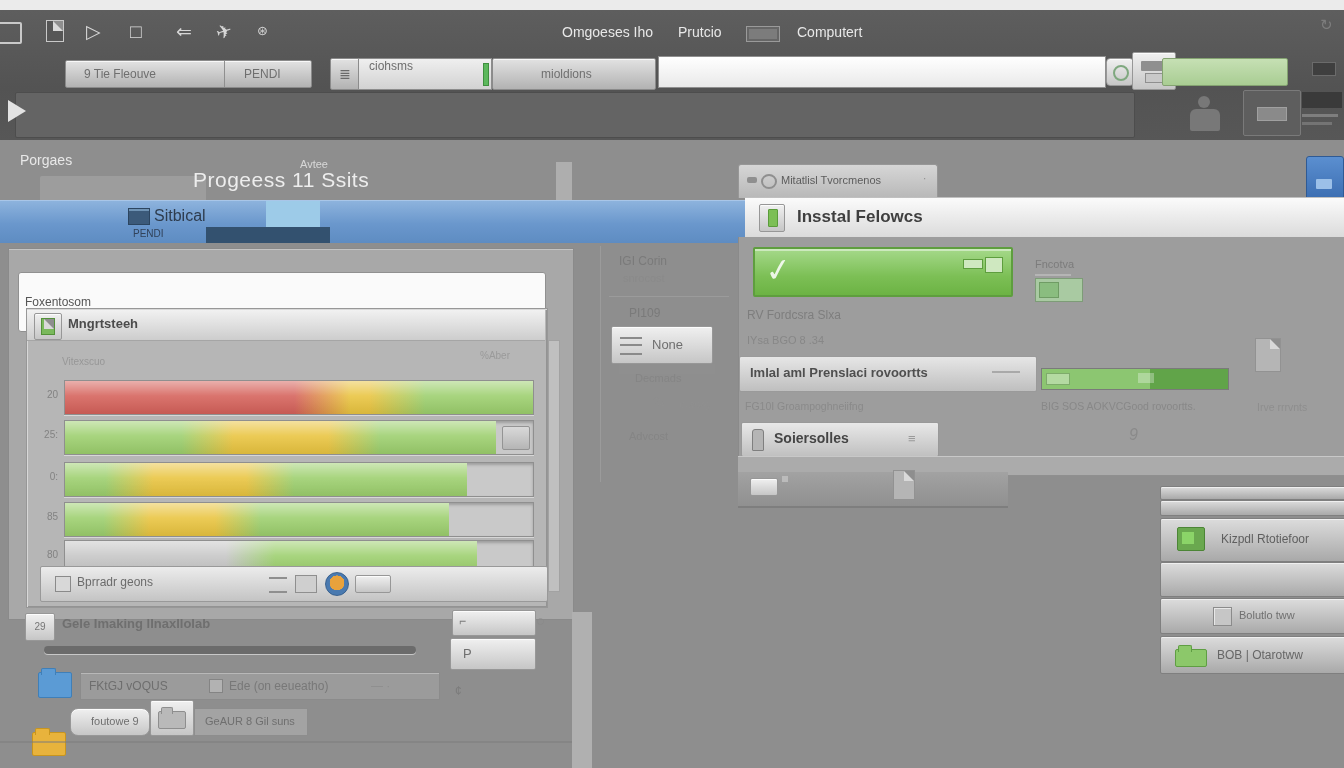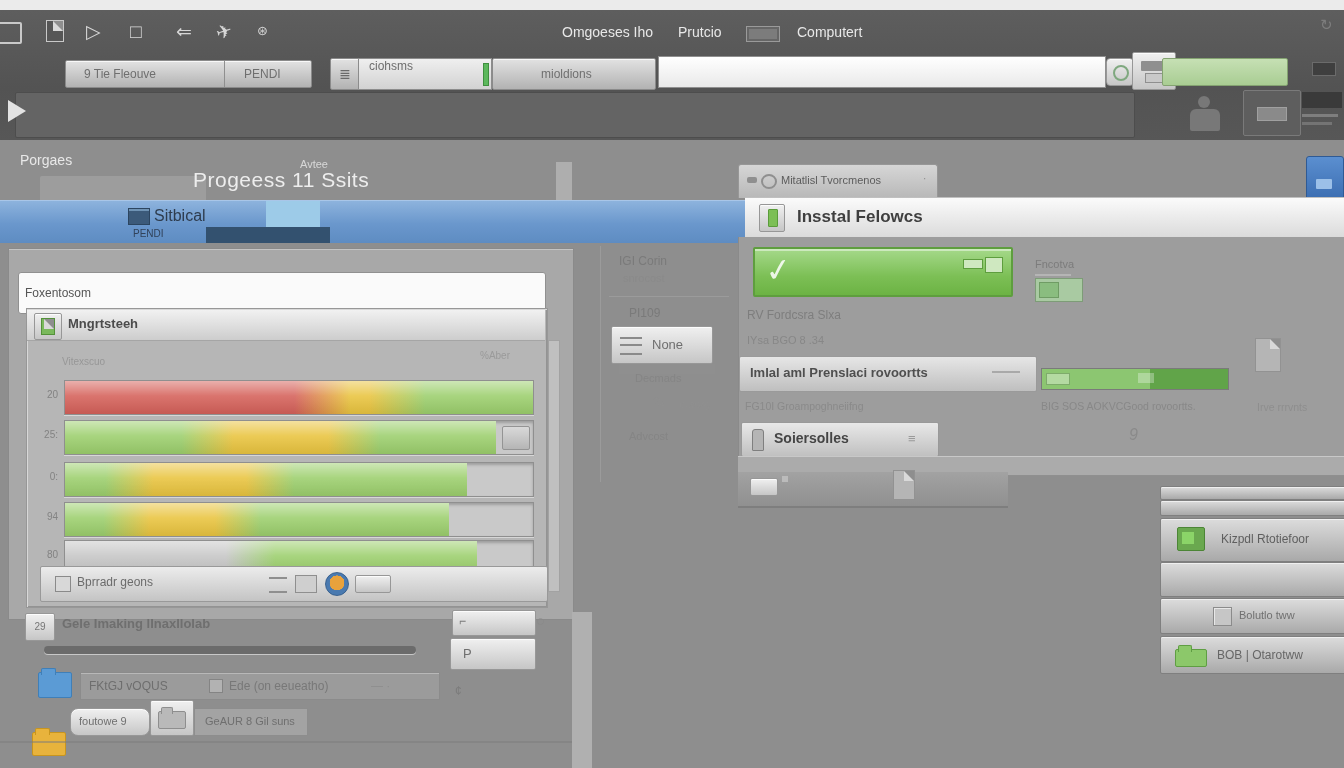--- a/index.html
+++ b/index.html
@@ -109,21 +109,21 @@
     <span class="abs" style="left:133px;top:27px;font-size:10px;color:#31425a;">PENDI</span>
     <div class="abs" style="left:266px;top:0;width:54px;height:30px;background:#9dcbe8;"></div>
     <div class="abs" style="left:206px;top:26px;width:124px;height:16px;background:#33516f;"></div>
   </div>
 
   <div class="abs" style="left:1306px;top:156px;width:36px;height:44px;background:linear-gradient(180deg,#5b8fd0,#3a6cb0);border:1px solid #2f5a94;border-radius:3px;">
     <div class="abs" style="left:9px;top:22px;width:16px;height:10px;background:#9cc0e8;border-radius:1px;"></div>
   </div>
 
   <div class="abs" style="left:8px;top:248px;width:564px;height:370px;background:#a8a8a8;border:1px solid #8a8a8a;box-shadow:inset 0 1px 0 #c4c4c4;"></div>
-  <input class="abs" style="left: 18px; top: 272px; width: 514px; height: 24px; background: rgb(250, 250, 250); border: 1px solid rgb(144, 144, 144); border-radius: 3px; font-size: 12px; color: rgb(85, 85, 85); padding: 8px 6px;" value="Foxentosom">
+  <input class="abs" style="left: 18px; top: 272px; width: 514px; height: 24px; background: rgb(250, 250, 250); border: 1px solid rgb(144, 144, 144); border-radius: 3px; font-size: 12px; color: rgb(85, 85, 85); padding: 17px 6px;" value="Foxentosom">
 
   <div class="abs" style="left:26px;top:308px;width:520px;height:298px;background:#b6b6b6;border:1px solid #979797;box-shadow:inset 1px 1px 0 #d8d8d8,inset -1px -1px 0 #939393;"></div>
   <div class="abs" style="left:27px;top:310px;width:518px;height:30px;background:linear-gradient(180deg,#f1f1f1,#cdcdcd);border-bottom:1px solid #a5a5a5;"></div>
   <div class="abs bevel-lt" style="left:34px;top:313px;width:26px;height:25px;">
     <div class="abs docicon" style="left:6px;top:4px;width:12px;height:15px;background:#7ab95c;border-color:#54913a;"></div>
   </div>
   <span class="abs" style="left:68px;top:316px;font-size:13px;font-weight:bold;color:#4c4c4c;">Mngrtsteeh</span>
   <span class="abs" style="left:62px;top:356px;font-size:10px;color:#979797;">Vitexscuo</span>
   <span class="abs" style="left:480px;top:350px;font-size:10px;color:#9a9a9a;">%Aber</span>
 
@@ -141,21 +141,21 @@
           <div class="end-chip"></div>
         </div>
       </div>
       <div class="bar-row" style="top: 84px;">
         <span class="bar-label">0:</span>
         <div class="bar-track">
           <div class="bar-fill" style="width: 86%; background: linear-gradient(rgba(255, 255, 255, 0.5), rgba(255, 255, 255, 0.12) 45%, rgba(0, 0, 0, 0.07)), linear-gradient(90deg, rgb(156, 207, 109) 6%, rgb(156, 207, 109) 10%, rgb(233, 196, 63) 22%, rgb(233, 196, 63) 45%, rgb(156, 207, 109) 57%, rgb(156, 207, 109) 94%);"></div>
         </div>
       </div>
       <div class="bar-row" style="top: 124px;">
-        <span class="bar-label">94</span>
+        <span class="bar-label">85</span>
         <div class="bar-track">
           <div class="bar-fill" style="width: 82%; background: linear-gradient(rgba(255, 255, 255, 0.5), rgba(255, 255, 255, 0.12) 45%, rgba(0, 0, 0, 0.07)), linear-gradient(90deg, rgb(156, 207, 109) 6%, rgb(156, 207, 109) 10%, rgb(233, 196, 63) 22%, rgb(233, 196, 63) 39%, rgb(156, 207, 109) 51%, rgb(156, 207, 109) 94%);"></div>
         </div>
       </div>
       <div class="bar-row" style="top: 162px;">
         <span class="bar-label">80</span>
         <div class="bar-track">
           <div class="bar-fill" style="width: 88%; background: linear-gradient(rgba(255, 255, 255, 0.5), rgba(255, 255, 255, 0.12) 45%, rgba(0, 0, 0, 0.07)), linear-gradient(90deg, rgb(198, 198, 198) 6%, rgb(198, 198, 198) 39%, rgb(156, 207, 109) 51%, rgb(156, 207, 109) 94%);"></div>
         </div>
       </div>
@@ -190,21 +190,21 @@
   <div class="abs folder" style="left:38px;top:672px;width:32px;height:24px;background:#5b9bd5;border:1px solid #3f7fb8;"></div>
   <div class="abs" style="left:80px;top:672px;width:358px;height:26px;background:#9b9b9b;border:1px solid #8b8b8b;box-shadow:inset 0 1px 0 #b8b8b8;">
     <span class="abs" style="left:8px;top:6px;font-size:12px;color:#6e6e6e;">FKtGJ vOQUS</span>
     <div class="abs" style="left:128px;top:6px;width:12px;height:12px;border:1px solid #848484;background:#b2b2b2;"></div>
     <span class="abs" style="left:148px;top:6px;font-size:12px;color:#787878;">Ede (on eeueatho)</span>
     <span class="abs" style="left:290px;top:6px;font-size:12px;color:#8d8d8d;">— ·</span>
   </div>
 
   <div class="abs folder" style="left:32px;top:706px;width:32px;height:22px;background:#e8b33c;border:1px solid #c8951e;"></div>
   <div class="abs bevel-lt" style="left:70px;top:708px;width:78px;height:26px;border-radius:8px;">
-    <span class="abs" style="left:8px;top:6px;font-size:11px;color:#6f6f6f;text-align:center;">foutowe 9</span>
+    <span class="abs" style="left:20px;top:6px;font-size:11px;color:#6f6f6f;text-align:center;">foutowe 9</span>
   </div>
   <div class="abs bevel-lt" style="left:150px;top:700px;width:42px;height:34px;">
     <div class="abs folder" style="left:7px;top:10px;width:26px;height:16px;background:#b9b9b9;border:1px solid #8e8e8e;"></div>
   </div>
   <div class="abs flat" style="left:194px;top:708px;width:112px;height:26px;">
     <span class="abs" style="left:10px;top:6px;font-size:11px;color:#6f6f6f;">GeAUR 8 Gil suns</span>
   </div>
   <div class="abs" style="left:0;top:741px;width:576px;height:2px;background:#7c7c7c;opacity:.5;"></div>
   <div class="abs" style="left:572px;top:612px;width:20px;height:156px;background:#b0b0b0;"></div>
 

